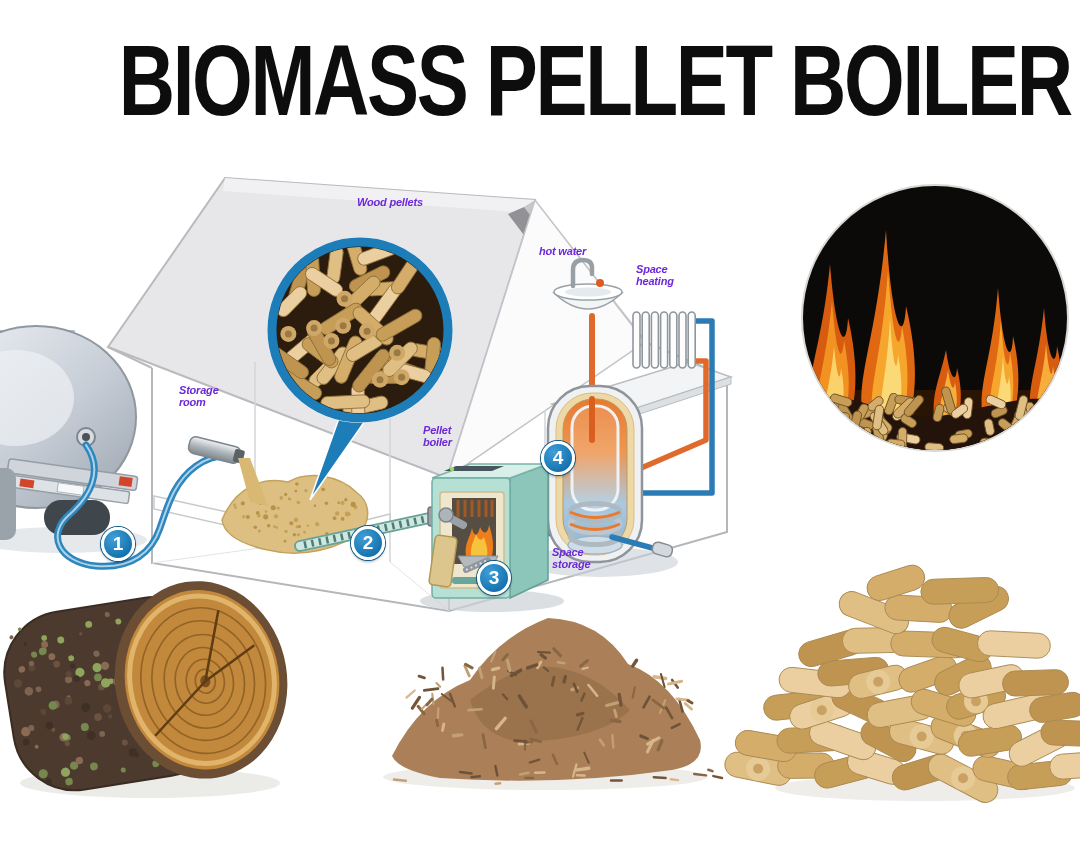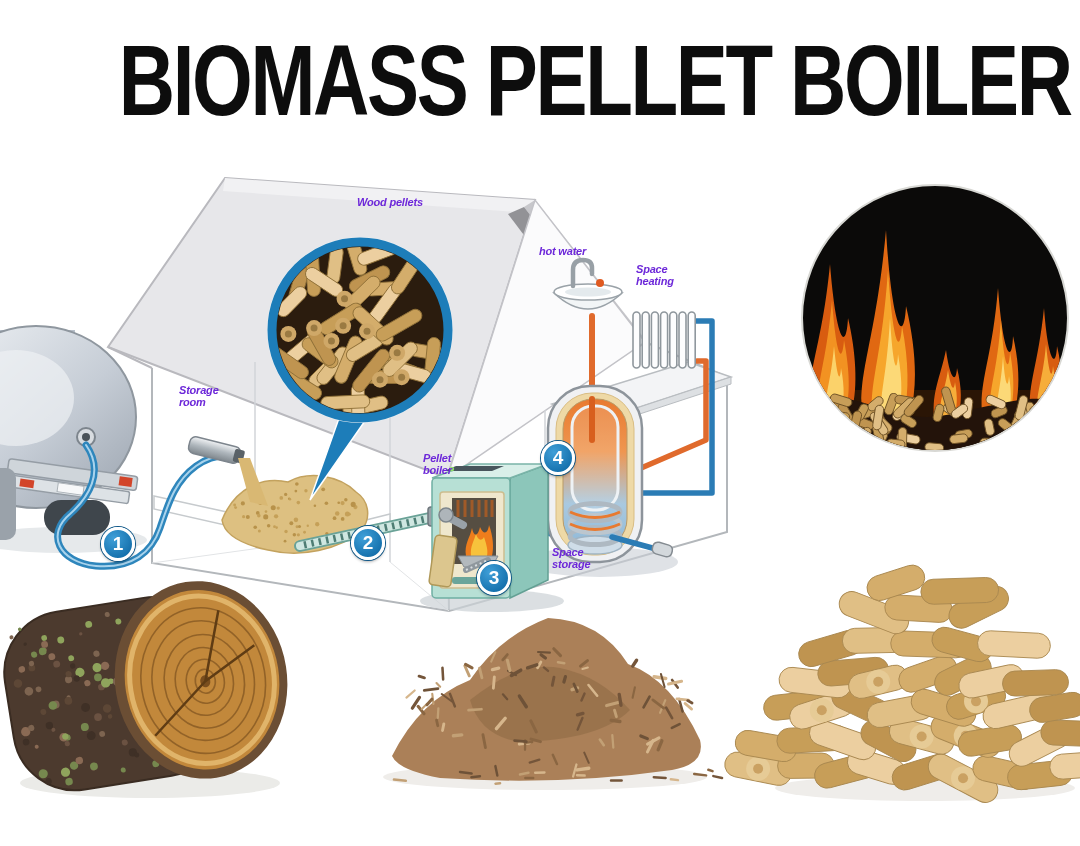--- a/index.html
+++ b/index.html
@@ -15,21 +15,21 @@
   }
   .art{position:absolute;inset:0;}
   .lbl{
     position:absolute;font-weight:bold;font-size:11px;color:#6d28d9;
     line-height:1.1;white-space:pre-line;letter-spacing:-0.2px;font-style:italic;
   }
   .lbl-wood-pellets{left:357px;top:196px;}
   .lbl-hot-water{left:539px;top:245px;}
   .lbl-space-heating{left:636px;top:263px;}
   .lbl-storage-room{left:179px;top:384px;}
-  .lbl-pellet-boiler{left:423px;top:424px;margin-top:28px;}
+  .lbl-pellet-boiler{left:423px;top:424px;}
   .lbl-buffer-storage{left:552px;top:546px;}
   .step{
     position:absolute;width:28px;height:28px;border-radius:50%;
     background:radial-gradient(circle at 35% 30%,#3f9fd8,#1571ad 75%);
     border:3px solid #ffffff;
     box-shadow:0 0 0 1px #0d5687,0 2px 3px rgba(0,0,0,.3);
     color:#ffffff;font-weight:bold;font-size:19px;
     display:flex;align-items:center;justify-content:center;
   }
   .step-1{left:101px;top:527px;}

